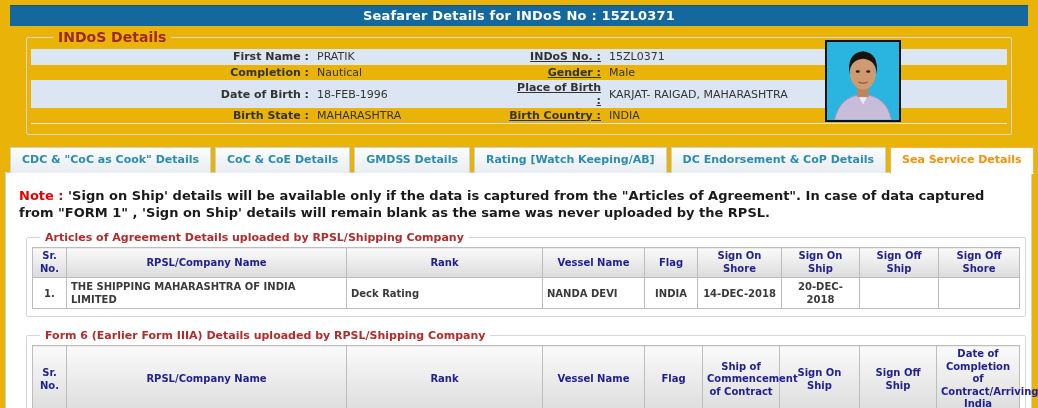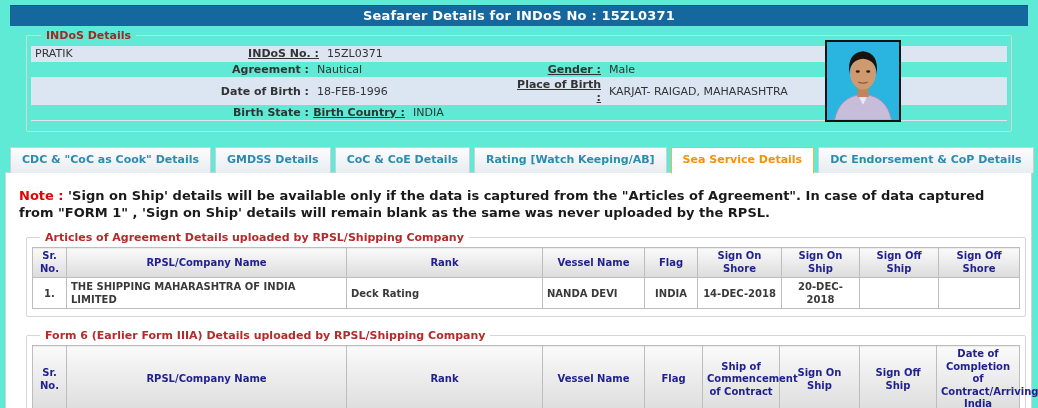--- a/index.html
+++ b/index.html
@@ -1,37 +1,37 @@
 <!DOCTYPE html>
 <html><head>
 <meta charset="utf-8">
 <style>
   * { box-sizing: border-box; margin: 0; padding: 0; }
   html, body { background: #fff; }
   body { font-family: "DejaVu Sans", "Liberation Sans", sans-serif; }
-  .page { position: relative; width: 1038px; height: 408px; background: #5eead4; overflow: hidden; }
+  .page { position: relative; width: 1038px; height: 408px; background: #eab308; overflow: hidden; }
 
   
   .title-bar {
     margin: 5px 10px 0 10px; height: 21px;
     background: #15689e; border-top: 1px solid #0e5586;
     color: #fff; font-size: 13px; font-weight: bold;
     text-align: center; line-height: 20px;
     letter-spacing: .2px;
   }
 
   
   .indos-fs {
     margin: 3px 26px 0 26px;
     border: 1px solid #d6d6d6; border-radius: 2px;
     padding: 4px 4px 10px 4px;
   }
   .indos-fs legend {
-    margin-left: 10px; padding: 0 5px;
-    color: #9e2a28; font-size: 11px; font-weight: bold;
+    margin-left: 22px; padding: 0 5px;
+    color: #9e2a28; font-size: 14px; font-weight: bold;
   }
   .indos-row {
     display: flex; align-items: center;
     min-height: 16px; font-size: 11px; color: #333;
     border-bottom: 1px solid #e2e6ea;
   }
   .indos-row.alt { background: #dce6f2; }
   .indos-row .lbl { font-weight: bold; text-align: right; padding-right: 4px; }
   .indos-row .lbl-l { width: 282px; }
   .indos-row .val-l { width: 196px; padding-left: 4px; }
@@ -91,38 +91,40 @@
 <body>
 
 <div class="page">
 
   <div class="title-bar">Seafarer Details for INDoS No : 15ZL0371</div>
 
   <fieldset class="indos-fs">
     <legend>INDoS Details</legend>
 
     <div class="indos-row alt">
+      <span class="lbl lbl-l">First Name :</span>
       <span class="val-l">PRATIK</span>
       <span class="lbl lbl-r">INDoS No. :</span>
       <span class="val-r">15ZL0371</span>
     </div>
     <div class="indos-row">
-      <span class="lbl lbl-l">Agreement :</span>
+      <span class="lbl lbl-l">Completion :</span>
       <span class="val-l">Nautical</span>
       <span class="lbl lbl-r">Gender :</span>
       <span class="val-r">Male</span>
     </div>
     <div class="indos-row alt">
       <span class="lbl lbl-l">Date of Birth :</span>
       <span class="val-l">18-FEB-1996</span>
       <span class="lbl lbl-r">Place of Birth :</span>
       <span class="val-r">KARJAT- RAIGAD, MAHARASHTRA</span>
     </div>
     <div class="indos-row">
       <span class="lbl lbl-l">Birth State :</span>
+      <span class="val-l">MAHARASHTRA</span>
       <span class="lbl lbl-r">Birth Country :</span>
       <span class="val-r">INDIA</span>
     </div>
   </fieldset>
 
   <div class="photo">
     <svg viewBox="0 0 76 82">
       <rect width="76" height="82" fill="#2ab5e0"></rect>
       <path d="M8 82 Q13 57 38 55 Q63 57 68 82 Z" fill="#c7bcd9"></path>
       <path d="M8 82 Q13 57 38 55 Q63 57 68 82" fill="none" stroke="#9f93b8" stroke-width="1"></path>
@@ -132,25 +134,25 @@
       <path d="M23.5 34 Q21 11 38 9.5 Q55 11 52.5 34 Q52 19 38 17.5 Q24 19 23.5 34 Z" fill="#191310"></path>
       <ellipse cx="32.5" cy="31" rx="2.2" ry="1.3" fill="#2a1d14"></ellipse>
       <ellipse cx="43.5" cy="31" rx="2.2" ry="1.3" fill="#2a1d14"></ellipse>
       <path d="M33 42 Q38 44.5 43 42" fill="none" stroke="#8a5a3c" stroke-width="1.2"></path>
     </svg>
   </div>
 
   <div class="content-wrap">
     <div class="tabs">
       <div class="tab">CDC &amp; "CoC as Cook" Details</div>
+      <div class="tab">CoC &amp; CoE Details</div>
       <div class="tab">GMDSS Details</div>
-      <div class="tab">CoC &amp; CoE Details</div>
       <div class="tab">Rating [Watch Keeping/AB]</div>
+      <div class="tab">DC Endorsement &amp; CoP Details</div>
       <div class="tab active">Sea Service Details</div>
-      <div class="tab">DC Endorsement &amp; CoP Details</div>
       <div class="tab">Training Details</div>
 
     </div>
 
     <div class="panel">
 
       <div class="note">
         <span class="note-prefix">Note :</span>
         <span>'Sign on Ship' details will be available only if the data is captured from the "Articles of Agreement". In case of data captured from "FORM 1" , 'Sign on Ship' details will remain blank as the same was never uploaded by the RPSL.</span>
       </div>

